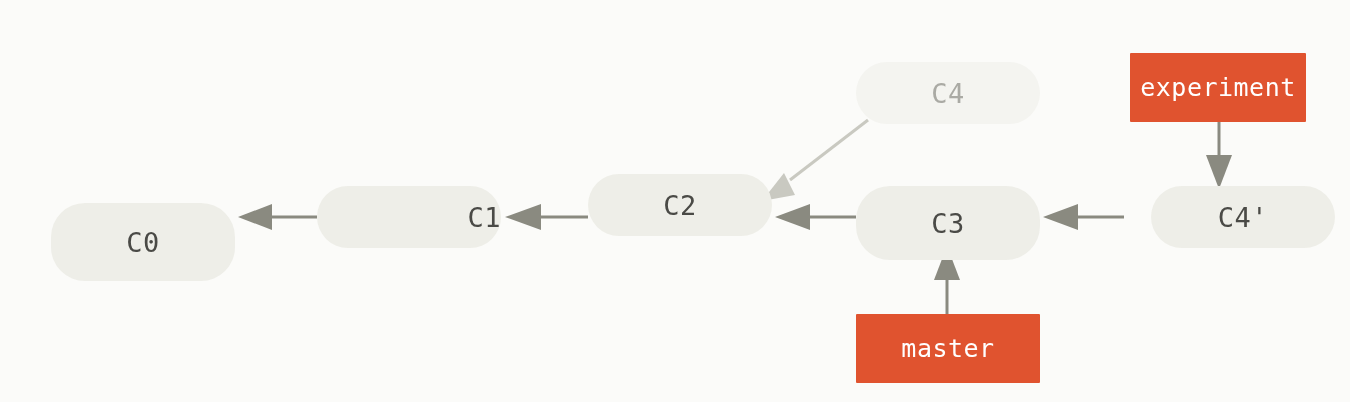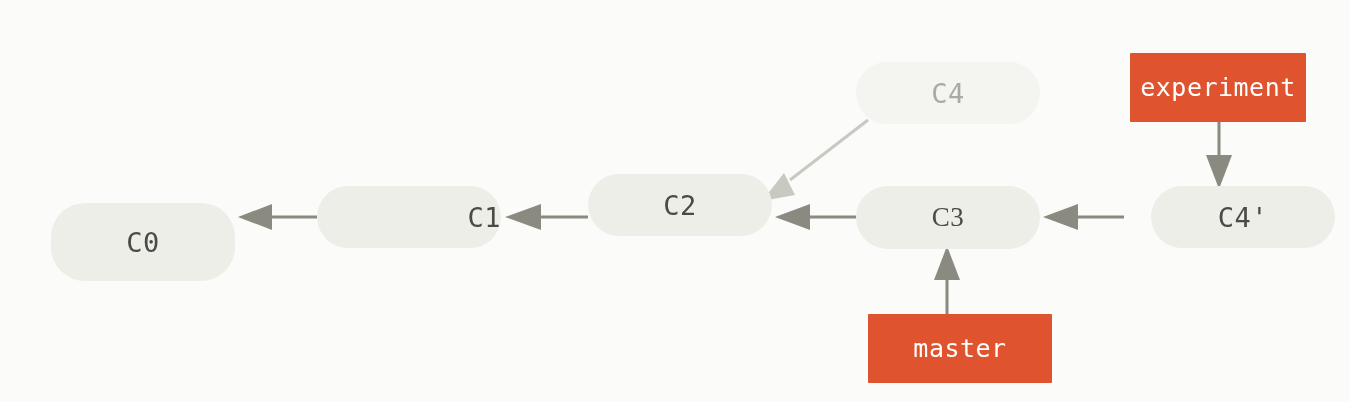--- a/index.html
+++ b/index.html
@@ -109,33 +109,33 @@
   </div>
 
   <div class="commit" style="left:317px; top:186px; width:184px; height:62px;justify-content:flex-end;">
     <span>C1</span>
   </div>
 
   <div class="commit" style="left:588px; top:174px; width:184px; height:62px;">
     <span>C2</span>
   </div>
 
-  <div class="commit" style="left:856px; top:186px; width:184px; height:63px;font-family:Liberation Serif, serif;">
+  <div class="commit" style="left:856px; top:186px; width:184px; height:74px;">
     <span>C3</span>
   </div>
 
   <div class="commit" style="left:1151px; top:186px; width:184px; height:62px;">
     <span>C4'</span>
   </div>
 
   <div class="commit faded" style="left:856px; top:62px; width:184px; height:62px;">
     <span>C4</span>
   </div>
 
   <div class="branch-label" style="left:1130px; top:53px; width:176px; height:69px;">
     <span>experiment</span>
   </div>
 
-  <div class="branch-label" style="left:856px; top:314px; width:184px; height:69px;margin-left:12px;">
+  <div class="branch-label" style="left:856px; top:314px; width:184px; height:69px;">
     <span>master</span>
   </div>
 
 </div>
 
 </body></html>

